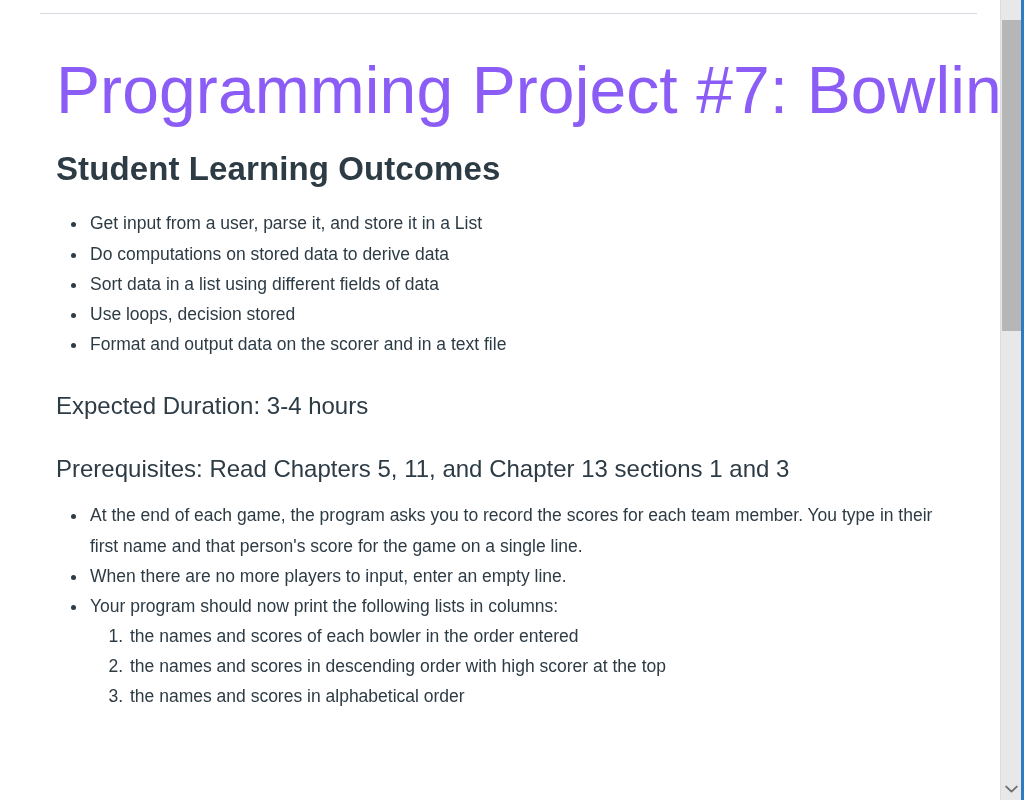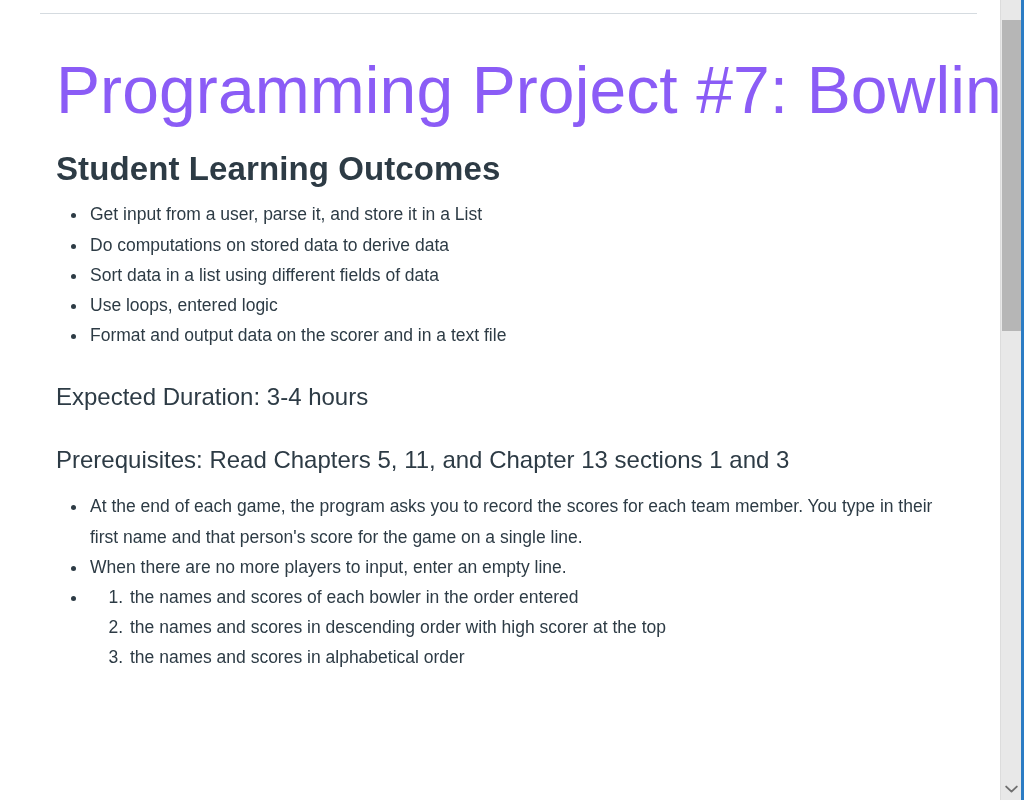--- a/index.html
+++ b/index.html
@@ -105,21 +105,21 @@
     color: #2d3b45;
     font-size: 17.5px;
     line-height: 1.72;
   }
   ul.doc-list { list-style: disc; }
   ol.doc-list { list-style: decimal; margin-top: 0; padding-left: 38px; }
   ul.doc-list > li, ol.doc-list > li {
     margin: 0;
     padding: 0 0 0 2px;
   }
-  ul.doc-list.spaced { margin-top: 11px; }
+  ul.doc-list.spaced { margin-top: 20px; }
 
   p.doc-para {
     margin: 22px 0 0 0;
     color: #2d3b45;
     font-size: 24px;
     line-height: 1.72;
     max-width: 880px;
   }
   p.doc-para.first { margin-top: 26px; }
 
@@ -138,34 +138,35 @@
     <div id="doc">
 
       <h1 class="page-title">Programming Project #7: Bowling Team</h1>
 
       <h2 class="section-heading tight">Student Learning Outcomes</h2>
 
       <ul class="doc-list spaced">
         <li>Get input from a user, parse it, and store it in a List</li>
         <li>Do computations on stored data to derive data</li>
         <li>Sort data in a list using different fields of data</li>
-        <li>Use loops, entered logic</li>
+        <li>Use loops, decision stored</li>
         <li>Format and output data on the scorer and in a text file</li>
       </ul>
 
 
       <p class="doc-para first">Expected Duration: 3-4 hours</p>
 
       <p class="doc-para">Prerequisites: Read Chapters 5, 11, and Chapter 13 sections 1 and 3</p>
 
 
       <ul class="doc-list nested-host">
         <li>At the end of each game, the program asks you to record the scores for each team member. You type in their first name and that person's score for the game on a single line.</li>
         <li>When there are no more players to input, enter an empty line.</li>
         <li class="has-nested">
+          <span>Your program should now print the following lists in columns:</span>
           <ol class="doc-list">
             <li>the names and scores of each bowler in the order entered</li>
             <li>the names and scores in descending order with high scorer at the top</li>
             <li>the names and scores in alphabetical order</li>
           </ol>
         </li>
       </ul>
 
     </div>
   </div>

